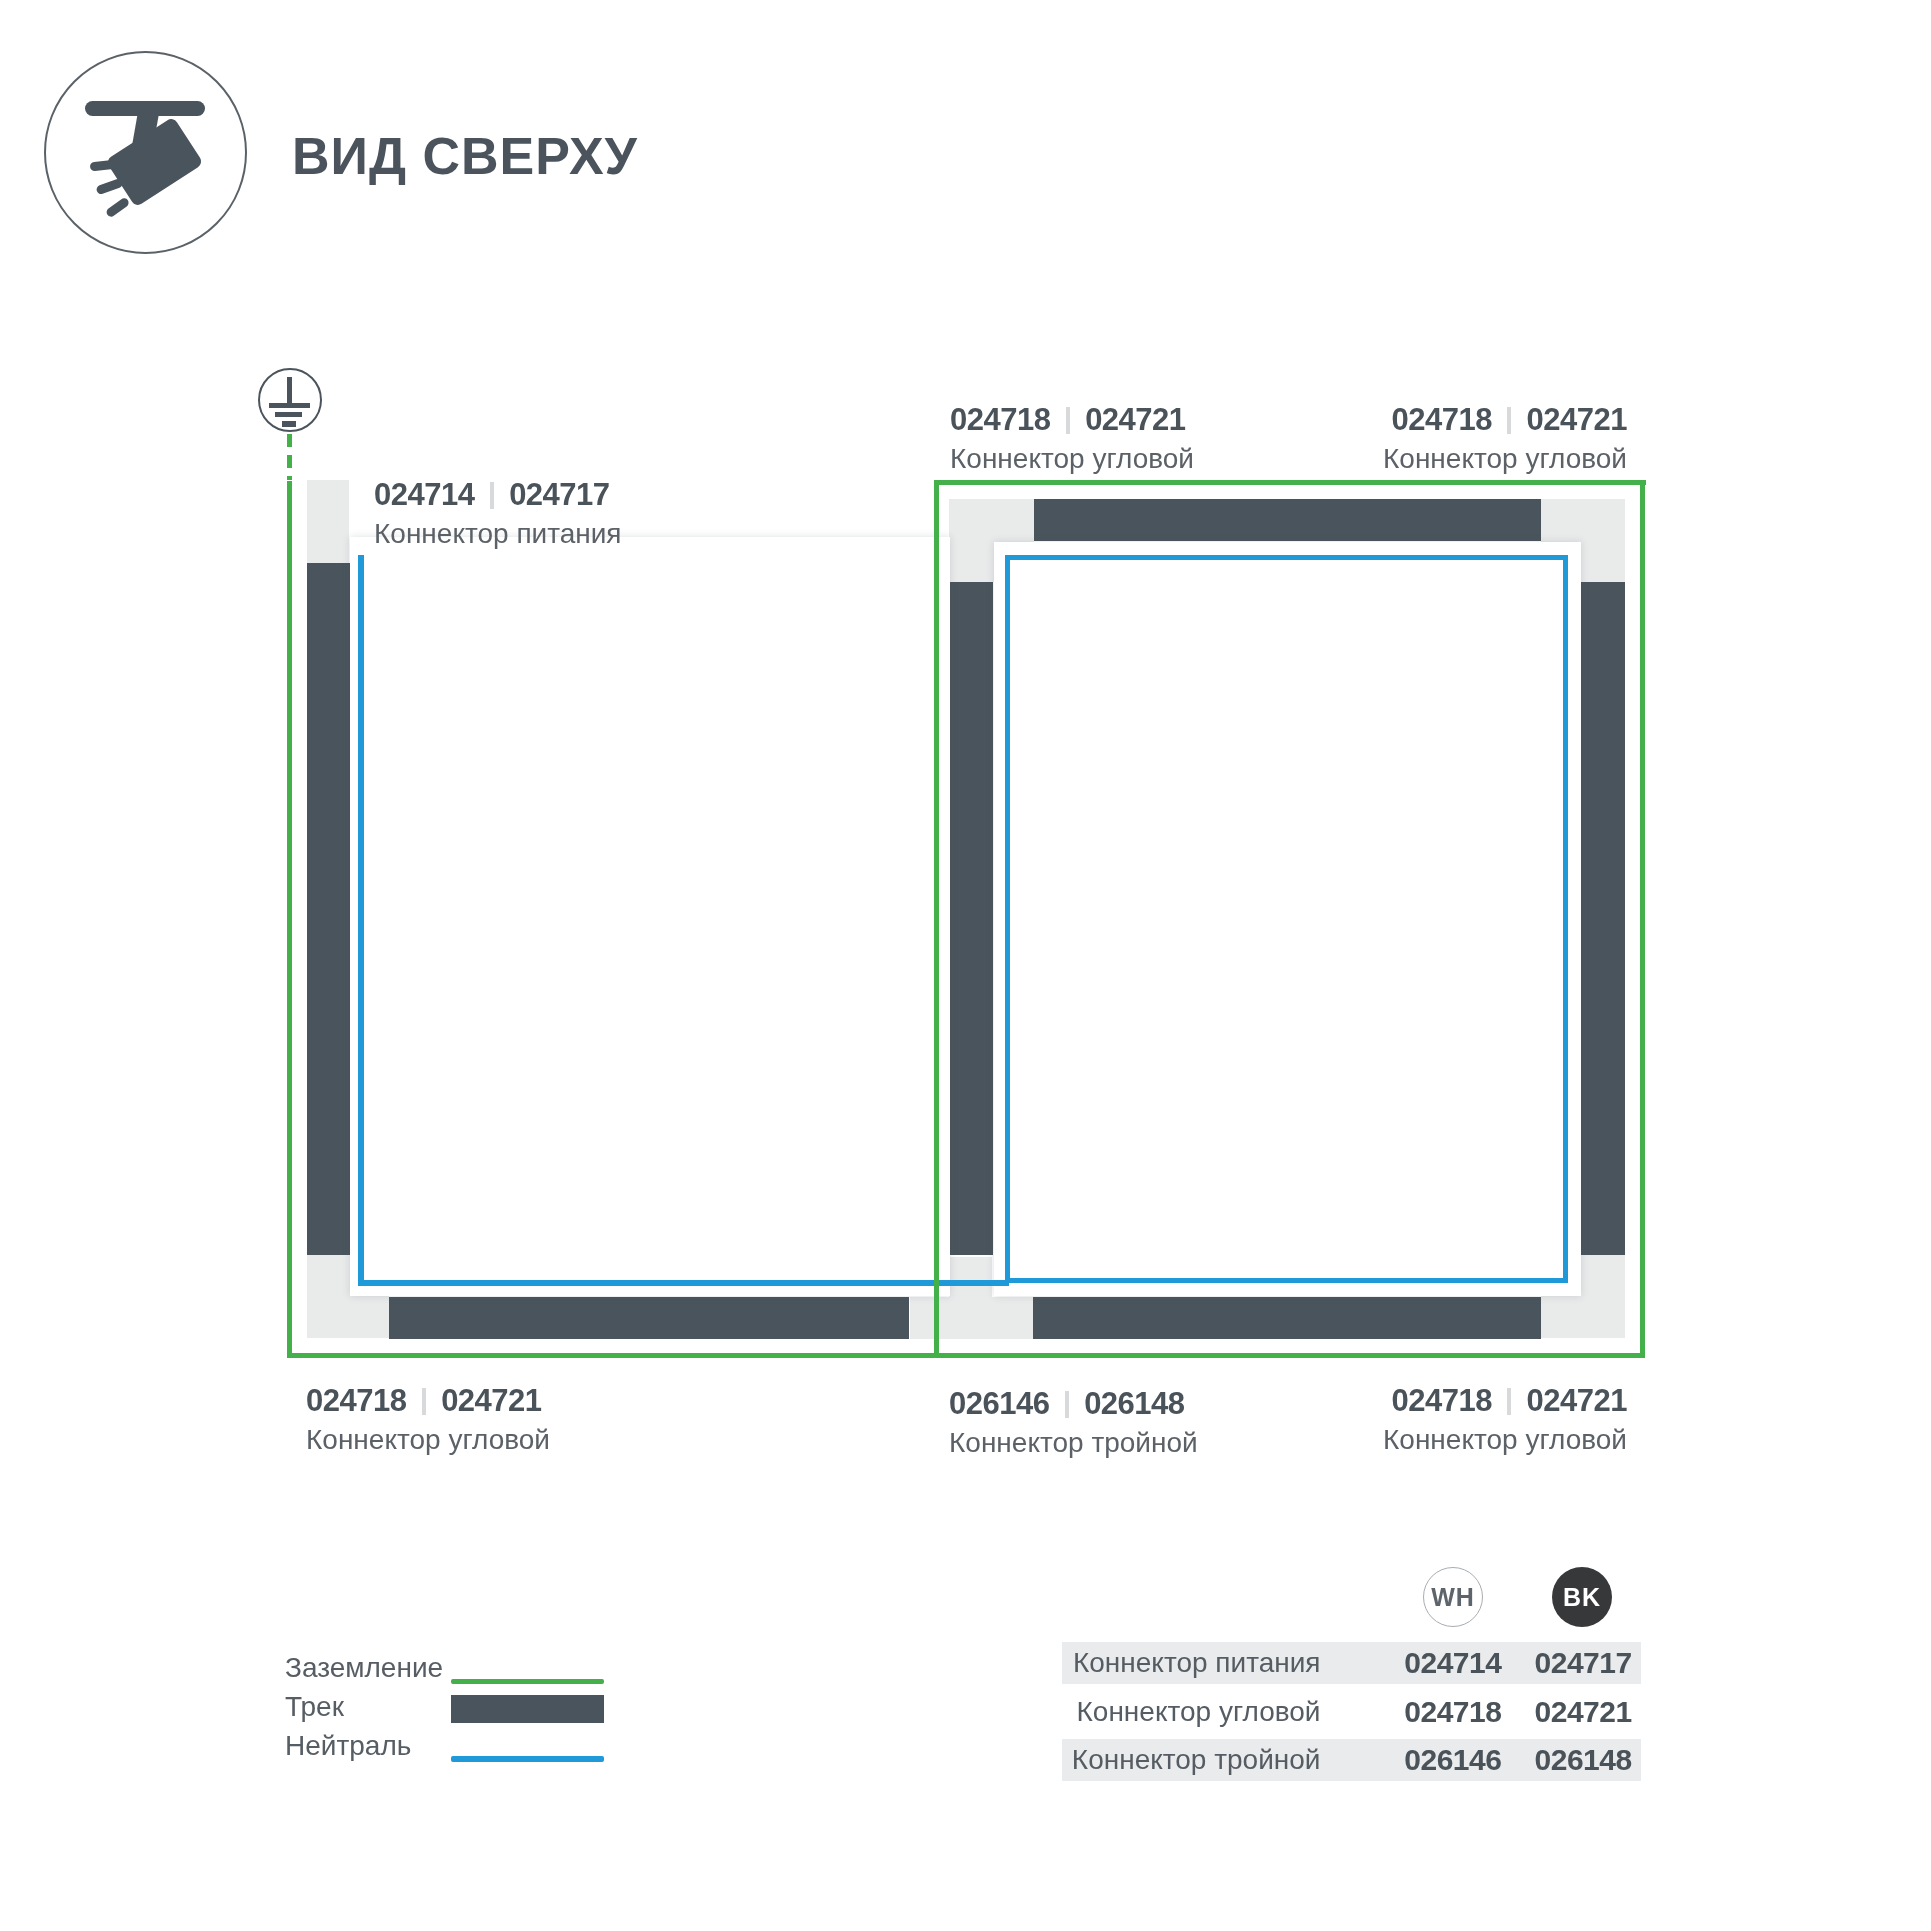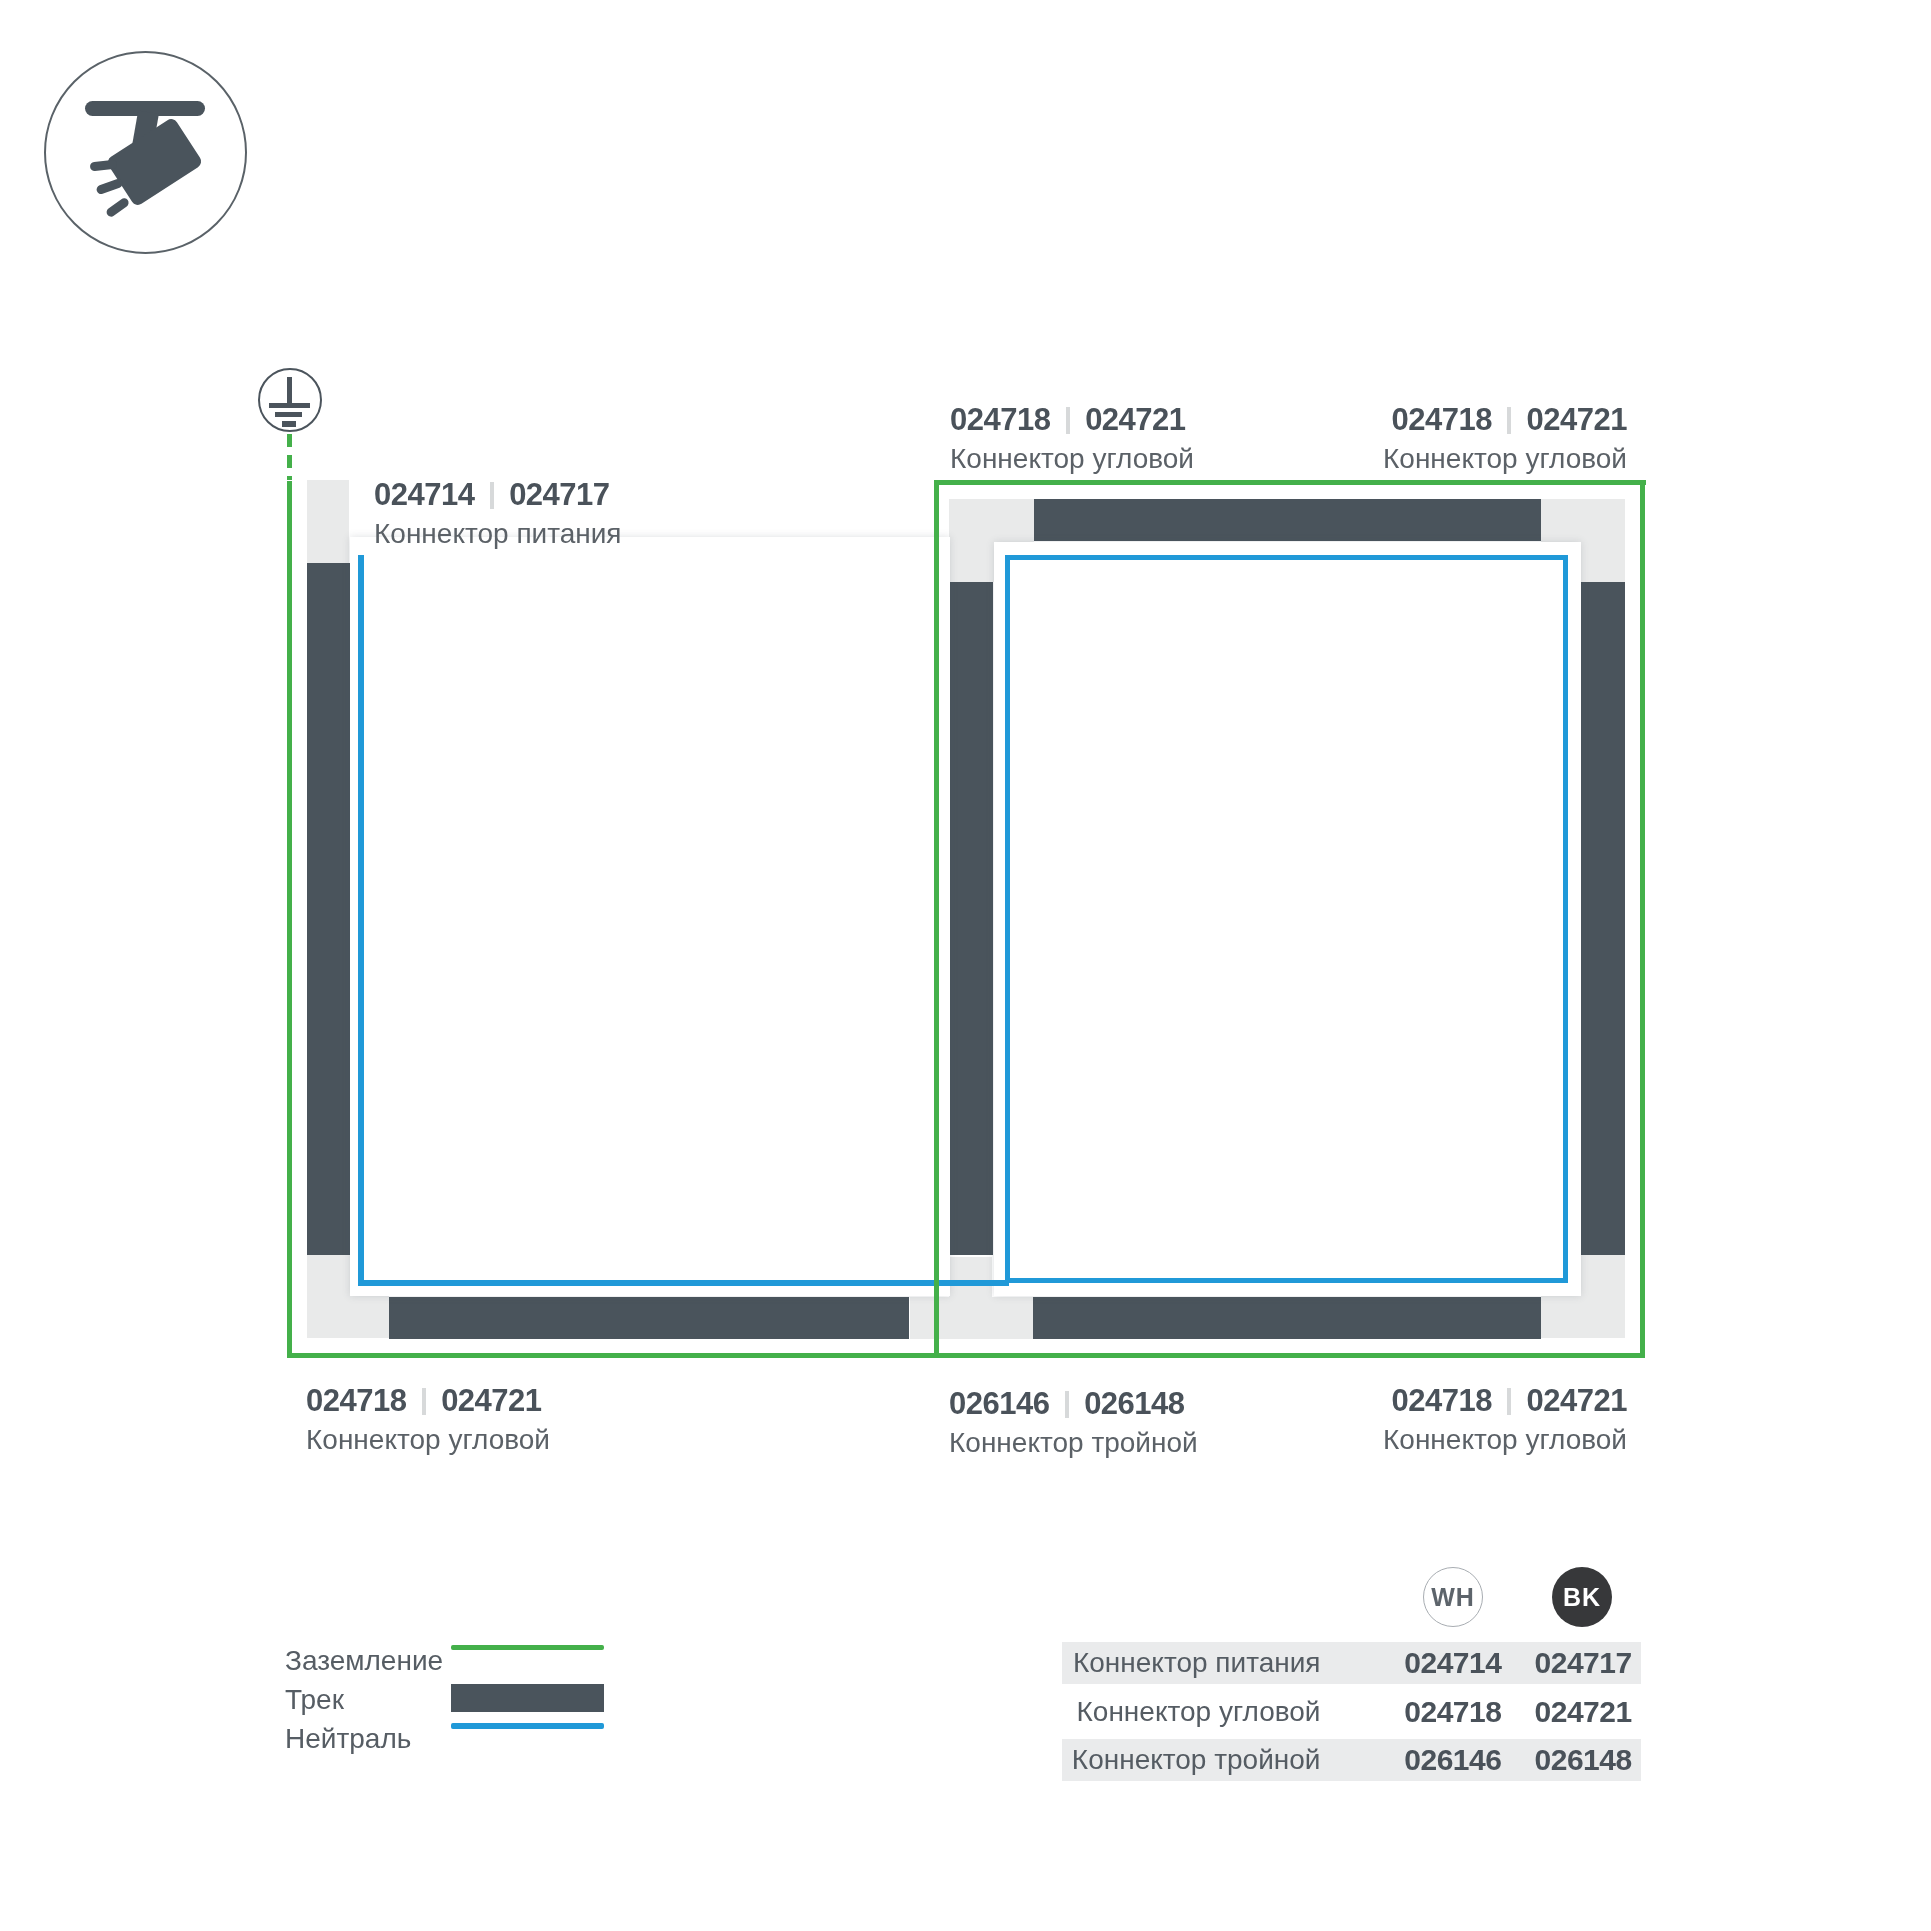--- a/index.html
+++ b/index.html
@@ -54,21 +54,21 @@
     display:flex; align-items:center; gap:15.4px;
     font-size:31px; font-weight:bold; color:#4a525a; letter-spacing:-0.5px;
   }
   .clabel.right .codes { justify-content:flex-end; }
   .clabel.right { text-align:right; }
   .clabel .sep { width:3.9px; height:27px; background:#d7d9da; }
   .clabel .cname { margin-top:4.8px; font-size:28px; color:#5b6167; }
 
   
   .legend { position:absolute; left:285px; top:1645px; z-index:10; }
-  .legend-row { display:flex; align-items:flex-start; height:39px; }
+  .legend-row { display:flex; align-items:flex-end; height:39px; }
   .legend-label { width:166px; font-size:28px; color:#565d64; }
   .swatch-ground { width:153px; height:4.8px; background:#44b04a; border-radius:1.9px; }
   .swatch-track  { width:153px; height:28px; background:#4a545c; }
   .swatch-neutral{ width:153px; height:5.8px; background:#2099d8; border-radius:1.9px; }
 
   
   .ctable { position:absolute; left:1062px; top:1567px; width:579px; z-index:10; }
   .col-circle {
     position:absolute; top:0; width:60px; height:60px; border-radius:50%;
     display:flex; align-items:center; justify-content:center;
@@ -92,20 +92,21 @@
 <div id="page">
 
   <div class="icon-circle">
     <div class="icon-part" style="left:39px; top:48px; width:120px; height:15.4px; border-radius:7.7px;"></div>
     <div class="icon-part" style="left:89px; top:59px; width:21px; height:35px; transform:rotate(10deg);"></div>
     <div class="icon-part" style="left:68px; top:81px; width:81px; height:56px; border-radius:6.8px; transform:rotate(-33deg);"></div>
     <div class="icon-part" style="left:44px; top:108px; width:27px; height:8.7px; border-radius:4.8px; transform:rotate(-6deg);"></div>
     <div class="icon-part" style="left:50px; top:129px; width:27px; height:8.7px; border-radius:4.8px; transform:rotate(-20deg);"></div>
     <div class="icon-part" style="left:59px; top:150px; width:25px; height:8.7px; border-radius:4.8px; transform:rotate(-36deg);"></div>
   </div>
+  <div class="page-title">ВИД СВЕРХУ</div>
 
   <div class="ground-circle">
     <div class="ground-part" style="left:27px; top:6.8px; width:4.8px; height:28px;"></div>
     <div class="ground-part" style="left:8.7px; top:33px; width:41px; height:4.8px;"></div>
     <div class="ground-part" style="left:15.4px; top:42px; width:27px; height:4.8px;"></div>
     <div class="ground-part" style="left:22px; top:51px; width:13.5px; height:5.8px;"></div>
   </div>
 
   <div class="green-dashed" style="left:287px; top:434px; height:46px;"></div>
   <div class="green" style="left:287px; top:481px; width:4.8px; height:877px;"></div>

